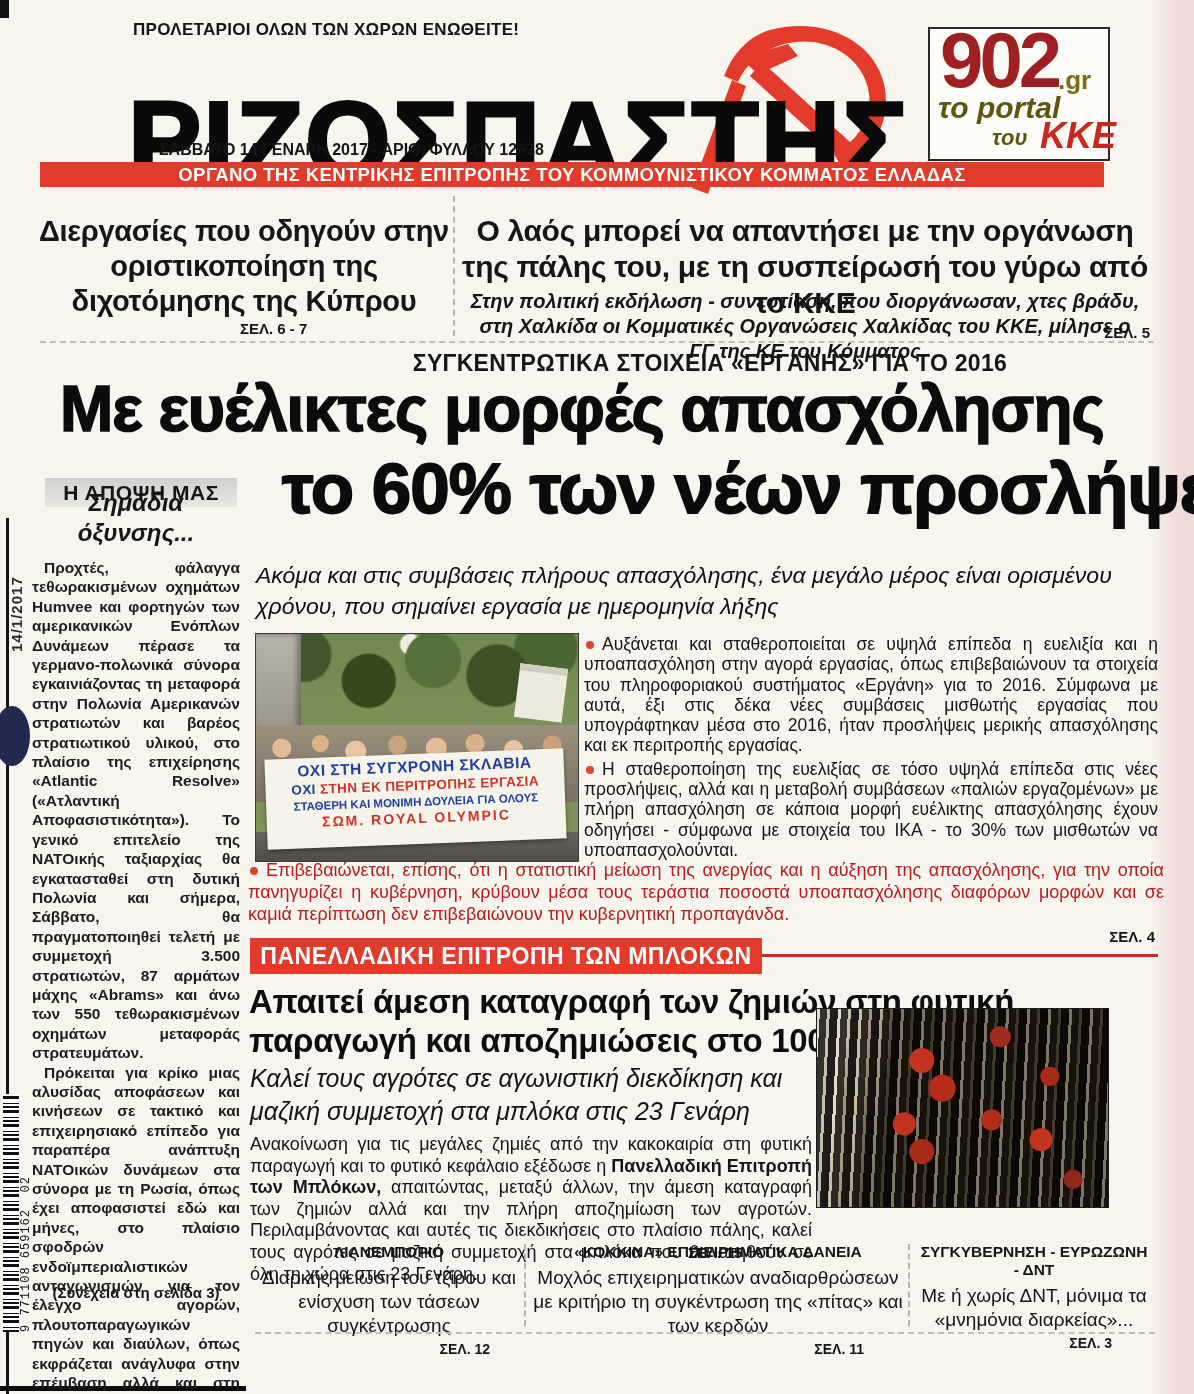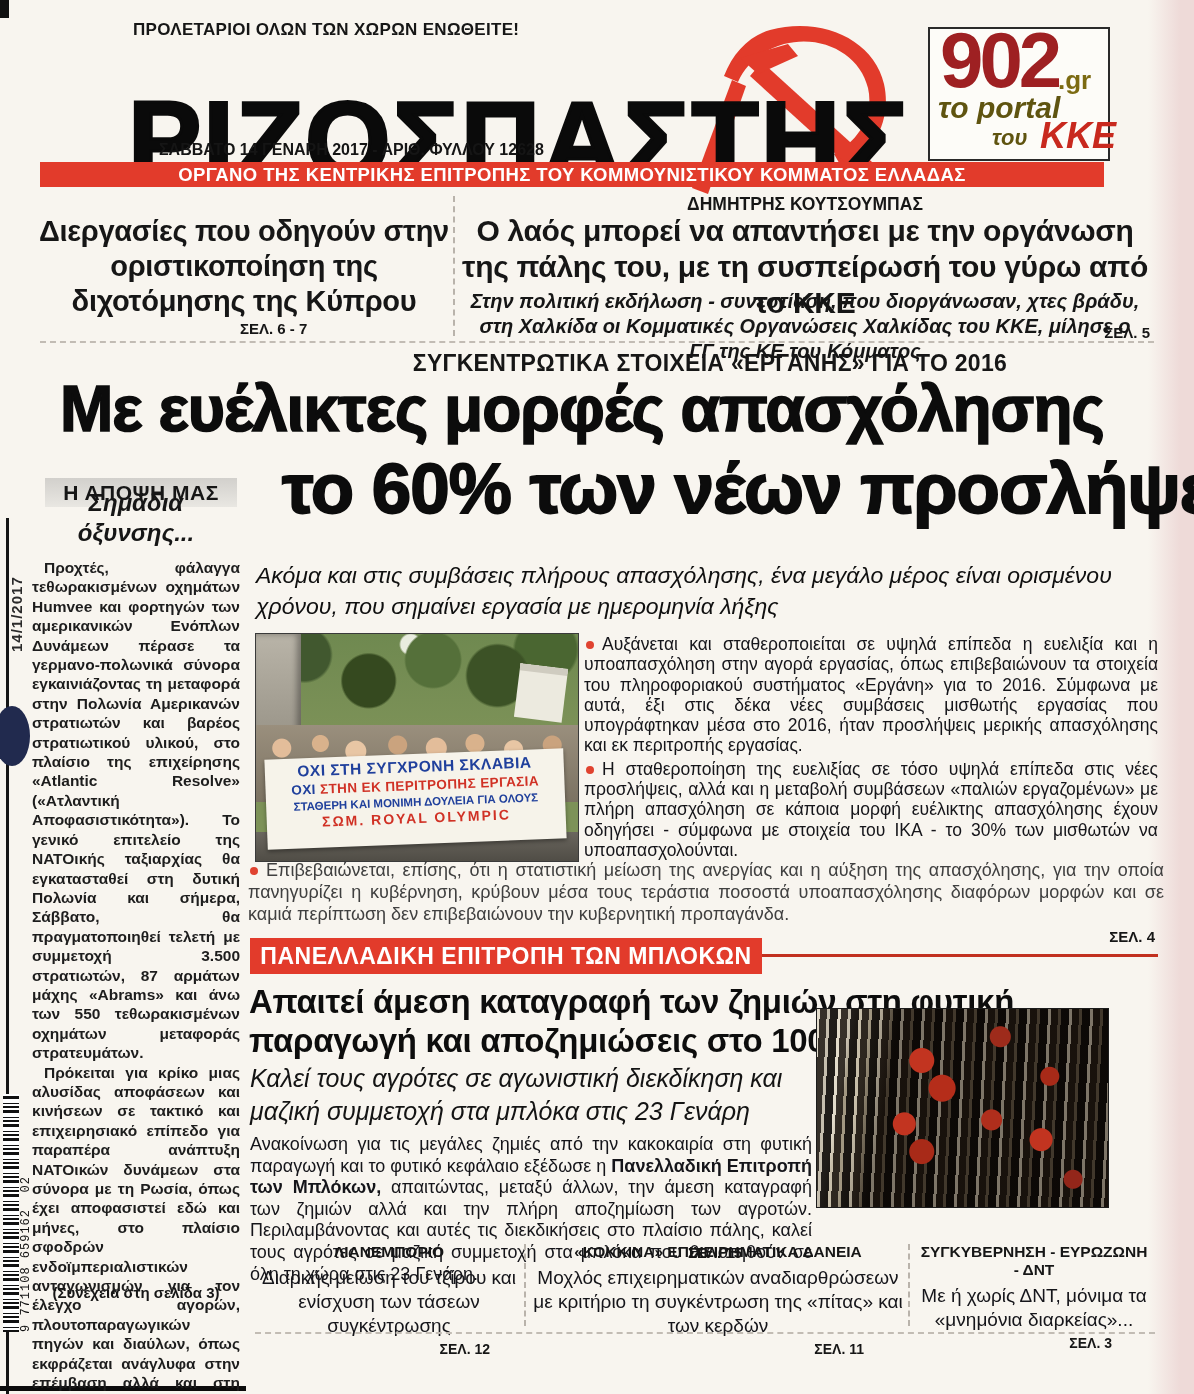--- a/index.html
+++ b/index.html
@@ -103,21 +103,21 @@
   .p1-l2 .blue{color:#20409c;} .p1-l2 .red{color:#d03125;}
   .p1-l3{font-size:11.5px;font-weight:bold;color:#20409c;text-align:center;margin-top:3px;}
   .p1-l4{font-size:14px;font-weight:bold;color:#d03125;text-align:center;letter-spacing:2px;margin-top:2px;}
   .p1-sign{position:absolute;right:4%;top:14%;width:15%;height:24%;background:#eceadf;transform:rotate(7deg);
      box-shadow:inset 0 3px 0 #cfccc0, inset 0 7px 0 #cfccc0;}
 
   
   .bul-col{left:584px;top:634px;width:574px;}
   .bullet{font-size:17.5px;line-height:20.3px;color:#15151a;text-align:justify;margin:0 0 3px 0;}
   .dot{display:inline-block;width:8px;height:8px;border-radius:50%;background:#e04330;margin:0 8px 1px 2px;}
-  .wide-bullet{left:248px;top:860px;width:916px;font-size:18px;line-height:21.8px;text-align:justify;color:#404040;}
+  .wide-bullet{left:248px;top:860px;width:916px;font-size:18px;line-height:21.8px;text-align:justify;color:#b91c1c;}
   .m-page{left:960px;top:928px;width:195px;font-size:15px;font-weight:bold;text-align:right;}
 
   
   .f-banner{left:250px;top:938px;width:512px;height:36px;background:#e23b2b;color:#fff;
      font-size:23px;font-weight:bold;line-height:36px;text-align:center;letter-spacing:.5px;}
   .f-line{left:762px;top:954px;width:396px;height:3px;background:#c2301f;}
   .f-head{left:249px;top:982px;width:830px;font-size:33px;font-weight:bold;line-height:39px;letter-spacing:-.3px;color:#0d0d0d;}
   .f-sub{left:250px;top:1062px;width:560px;font-size:25px;font-style:italic;line-height:33px;color:#141414;}
   .f-body{left:250px;top:1134px;width:562px;font-size:18px;line-height:21.6px;text-align:justify;color:#15151a;}
   .f-page{left:620px;top:1244px;width:190px;font-size:15px;font-weight:bold;text-align:center;}
@@ -186,21 +186,20 @@
     <div class="p-kke">KKE</div>
   </div>
 
   <div class="abs org-banner">ΟΡΓΑΝΟ ΤΗΣ ΚΕΝΤΡΙΚΗΣ ΕΠΙΤΡΟΠΗΣ ΤΟΥ ΚΟΜΜΟΥΝΙΣΤΙΚΟΥ ΚΟΜΜΑΤΟΣ ΕΛΛΑΔΑΣ</div>
 
   <div class="abs tl-head">Διεργασίες που οδηγούν στην οριστικοποίηση της διχοτόμησης της Κύπρου</div>
   <div class="abs tl-page">ΣΕΛ. 6 - 7</div>
 
   <div class="abs vdash"></div>
 
-  <div class="abs tr-kicker">ΔΗΜΗΤΡΗΣ ΚΟΥΤΣΟΥΜΠΑΣ</div>
   <div class="abs tr-head">Ο λαός μπορεί να απαντήσει με την οργάνωση της πάλης του, με τη συσπείρωσή του γύρω από το ΚΚΕ</div>
   <div class="abs tr-sub">Στην πολιτική εκδήλωση - συνεστίαση, που διοργάνωσαν, χτες βράδυ, στη Χαλκίδα οι Κομματικές Οργανώσεις Χαλκίδας του ΚΚΕ, μίλησε ο ΓΓ της ΚΕ του Κόμματος</div>
   <div class="abs tr-page">ΣΕΛ. 5</div>
 
   <div class="abs hdash"></div>
 
   <div class="abs m-kicker">ΣΥΓΚΕΝΤΡΩΤΙΚΑ ΣΤΟΙΧΕΙΑ «ΕΡΓΑΝΗΣ» ΓΙΑ ΤΟ 2016</div>
   <div class="abs m-h1">Με ευέλικτες μορφές απασχόλησης</div>
   <div class="abs m-h2">το 60% των νέων προσλήψεων!</div>
   <div class="abs m-sub">Ακόμα και στις συμβάσεις πλήρους απασχόλησης, ένα μεγάλο μέρος είναι ορισμένου χρόνου, που σημαίνει εργασία με ημερομηνία λήξης</div>

